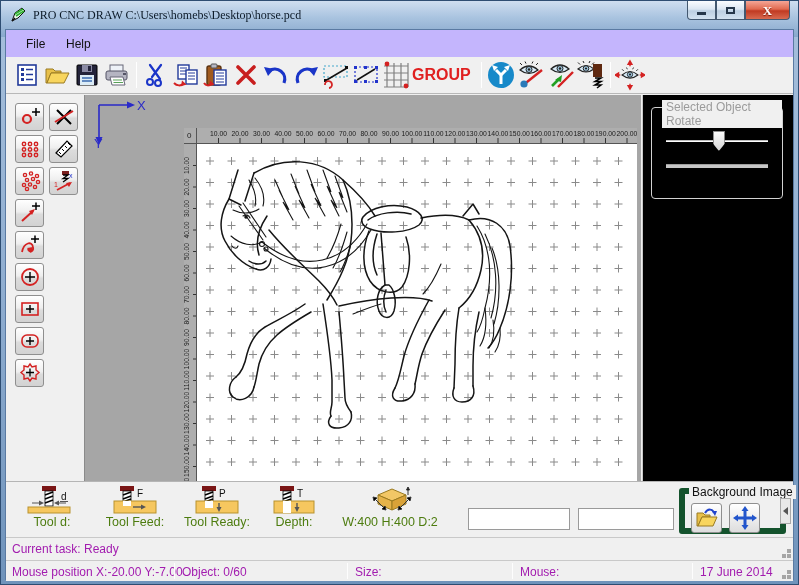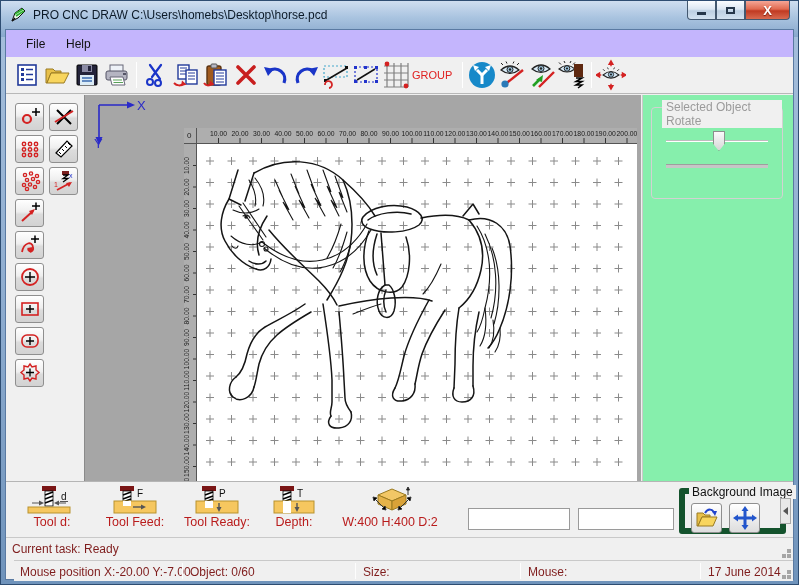--- a/index.html
+++ b/index.html
@@ -2,78 +2,78 @@
 <html><head>
 <meta charset="utf-8">
 <style>
   * { margin:0; padding:0; box-sizing:border-box; }
   html,body { width:799px; height:585px; font-family:"Liberation Sans", sans-serif; background:#fff; }
   .window { position:absolute; left:0; top:0; width:799px; height:585px;
     background:linear-gradient(180deg,#a7c0dc 0%,#8fadd0 50%,#6f93bb 100%);
     border:1px solid #2e4d72; }
   
   .titlebar { position:absolute; left:0; top:0; right:0; height:36px;
-    background:linear-gradient(180deg,#cfdef0 0%,#aac4e0 45%,#88a8cc 100%); }
+    background:linear-gradient(180deg,#cfdef0 0%,#aac4e0 45%,#88a8cc 100%);font-family:Liberation Serif, serif; }
   .title-icon { position:absolute; left:9px; top:6px; width:16px; height:16px; }
   .title-text { position:absolute; left:32px; top:7px; font-size:12px; color:#0c1a28; white-space:nowrap; }
   .winbtns { position:absolute; right:8px; top:0; display:flex; }
   .winbtn { width:29px; height:19px; border:1px solid #43586f; border-top:none;
     background:linear-gradient(180deg,#fbfdff 0%,#dce7f2 45%,#bccfe2 55%,#d3e2f0 100%);
     display:flex; align-items:center; justify-content:center; }
   .winbtn.minb { border-radius:0 0 0 4px; }
   .winbtn.closeb { width:45px; border-radius:0 0 4px 0;
     background:linear-gradient(180deg,#f4a696 0%,#e06a50 45%,#c03a22 55%,#d86a50 100%); }
   .glyph-min { width:9px; height:3px; background:#26374a; margin-top:6px; }
   .glyph-max { width:9px; height:7px; border:2px solid #26374a; }
   .glyph-close { color:#fff; font-weight:bold; font-size:13px; line-height:13px; text-shadow:0 1px 1px #7a1a08; }
   
   .client { position:absolute; left:4px; right:4px; top:28px; bottom:4px; background:#f0f0f0; border:1px solid #5a7aa2; }
   .menubar { position:absolute; left:0; right:0; top:0; height:27px; background:#c4b5fd; }
   .menu-item { position:absolute; top:5px; font-size:12px; color:#111; padding:2px 6px; }
   .toolbar { position:absolute; left:0; right:0; top:27px; height:37px; background:#f0f0f0;
     border-bottom:1px solid #b8b8b8; display:flex; align-items:center; padding-left:6px; }
   .tbtn { width:30px; height:30px; display:flex; align-items:center; justify-content:center; flex:0 0 auto; }
   .tsep { width:1px; height:26px; background:#c2c2c2; border-right:1px solid #fff; margin:0 4px; flex:0 0 auto; }
-  .group-label { color:#e02020; font-size:11px; margin:0 6px 0 1px; flex:0 0 auto; }
+  .group-label { color:#e02020; font-size:16px; margin:0 6px 0 1px; flex:0 0 auto;font-weight:bold; }
   
   .main { position:absolute; left:0; right:0; top:65px; height:386px; }
   .lefttools { position:absolute; left:0; top:0; width:78px; height:386px; background:#f0f0f0; }
   .ltbtn { position:absolute; width:29px; height:28px; border:1px solid #8f8f8f; border-radius:3px;
     background:linear-gradient(180deg,#ffffff 0%,#efefef 45%,#dcdcdc 55%,#d2d2d2 100%);
     display:flex; align-items:center; justify-content:center; }
   .canvas-area { position:absolute; left:78px; top:0; width:557px; height:386px; background:#a6a6a6; border-left:1px solid #8a8a8a; }
   .axis-ind { position:absolute; left:8px; top:4px; }
   .ruler-corner { position:absolute; left:99px; top:33px; width:13px; height:16px; background:#aeaeae;
     border-right:1px solid #555; border-bottom:1px solid #555; font-size:8px; color:#222; padding:3px 0 0 3px; }
   .h-ruler { position:absolute; left:112px; top:33px; width:440px; height:16px; background:#aeaeae; border-bottom:1px solid #555; overflow:hidden; }
   .v-ruler { position:absolute; left:99px; top:49px; width:13px; height:337px; background:#aeaeae; border-right:1px solid #555; overflow:hidden; }
   .draw-canvas { position:absolute; left:112px; top:49px; width:440px; height:337px; background:#ffffff; overflow:hidden; }
-  .rightpanel { position:absolute; left:636px; right:0; top:0; height:386px; background:#86efac; border-left:1px solid #c9c9c9;padding-left:12px; }
+  .rightpanel { position:absolute; left:636px; right:0; top:0; height:386px; background:#000000; border-left:1px solid #c9c9c9;padding-left:12px; }
   .rotate-group { position:absolute; left:8px; top:12px; right:10px; height:92px; border:1px solid #d2d2d2; border-radius:4px; }
   .rotate-legend { position:absolute; left:10px; top:-8px; background:#f0f0f0; padding:0 4px; font-size:12px; color:#9b9b9b; }
   .slider-track { position:absolute; left:14px; right:14px; top:32px; height:2px; background:#bdbdbd; border-bottom:1px solid #fff; }
   .slider-thumb { position:absolute; left:46%; top:-9px; width:12px; height:20px; border:1px solid #8d8d8d;
     background:linear-gradient(180deg,#fbfbfb,#d6d6d6); clip-path:polygon(0 0,100% 0,100% 62%,50% 100%,0 62%); }
   .lower-bar { position:absolute; left:14px; right:14px; top:56px; height:4px; background:#c6c6c6; border-top:1px solid #9e9e9e; }
   
   .bottombar { position:absolute; left:0; right:0; top:451px; height:56px; background:#f0f0f0; border-top:1px solid #b5b5b5; }
   .btool { position:absolute; text-align:center; }
-  .btool .blabel { font-size:12.5px; color:#b91c1c; margin-top:1px; }
+  .btool .blabel { font-size:12.5px; color:#4d7c0f; margin-top:1px; }
   .binput { position:absolute; top:26px; height:22px; border:1px solid #9a9a9a; background:#fff; font-size:12px; padding:0 4px; font-family:"Liberation Sans",sans-serif; }
   .bg-group { position:absolute; left:673px; top:6px; width:107px; height:46px; border:6px solid #14532d; border-radius:3px; }
   .bg-legend { position:absolute; left:4px; top:-9px; background:#f0f0f0; padding:0 3px; font-size:12px; color:#111; white-space:nowrap; }
   .bg-btn { position:absolute; top:9px; width:31px; height:30px; border:1px solid #8f8f8f; border-radius:3px;
     background:linear-gradient(180deg,#fff,#ddd); display:flex; align-items:center; justify-content:center; }
   .collapse-btn { position:absolute; right:2px; top:16px; width:11px; height:26px; border:1px solid #a8a8a8; background:#e8e8e8;
     display:flex; align-items:center; justify-content:center; }
   .collapse-btn .arrow { width:0; height:0; border-top:4px solid transparent; border-bottom:4px solid transparent; border-right:5px solid #555; }
   
   .status1 { position:absolute; left:0; right:0; top:507px; height:23px; background:#f0f0f0; border-top:1px solid #c9c9c9; }
-  .status2 { position:absolute; left:8px; right:0; top:530px; height:21px; background:#f0f0f0; border-top:1px solid #c9c9c9; }
-  .stext { position:absolute; top:4px; font-size:12px; color:#7f1d1d; white-space:nowrap; }
+  .status2 { position:absolute; left:0; right:0; top:530px; height:21px; background:#f0f0f0; border-top:1px solid #c9c9c9; }
+  .stext { position:absolute; top:4px; font-size:12px; color:#a21caf; white-space:nowrap; }
   .ssep { position:absolute; top:2px; bottom:2px; width:1px; background:#c9c9c9; border-right:1px solid #fdfdfd; }
   .grip { position:absolute; right:2px; bottom:2px; width:4px; height:4px; background:#a5a5a5;
     box-shadow:-5px 0 0 #a5a5a5, 0 -5px 0 #a5a5a5; }
   svg { display:block; }
 </style>
 </head>
 <body>
 
 <div class="window">
 

